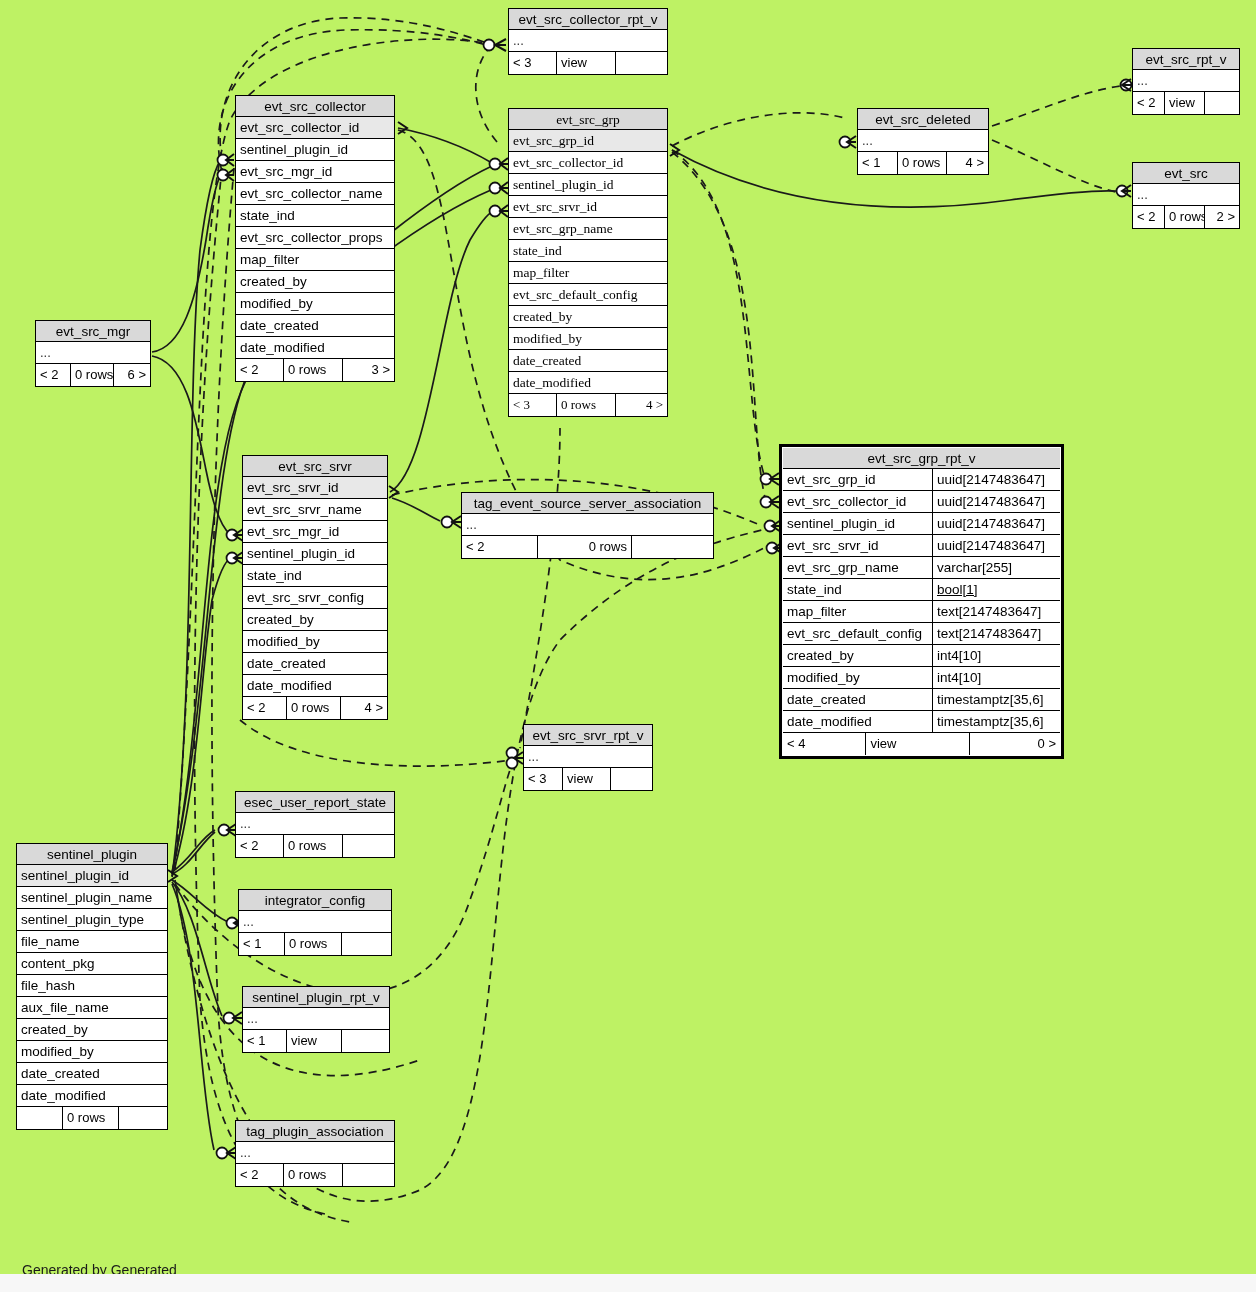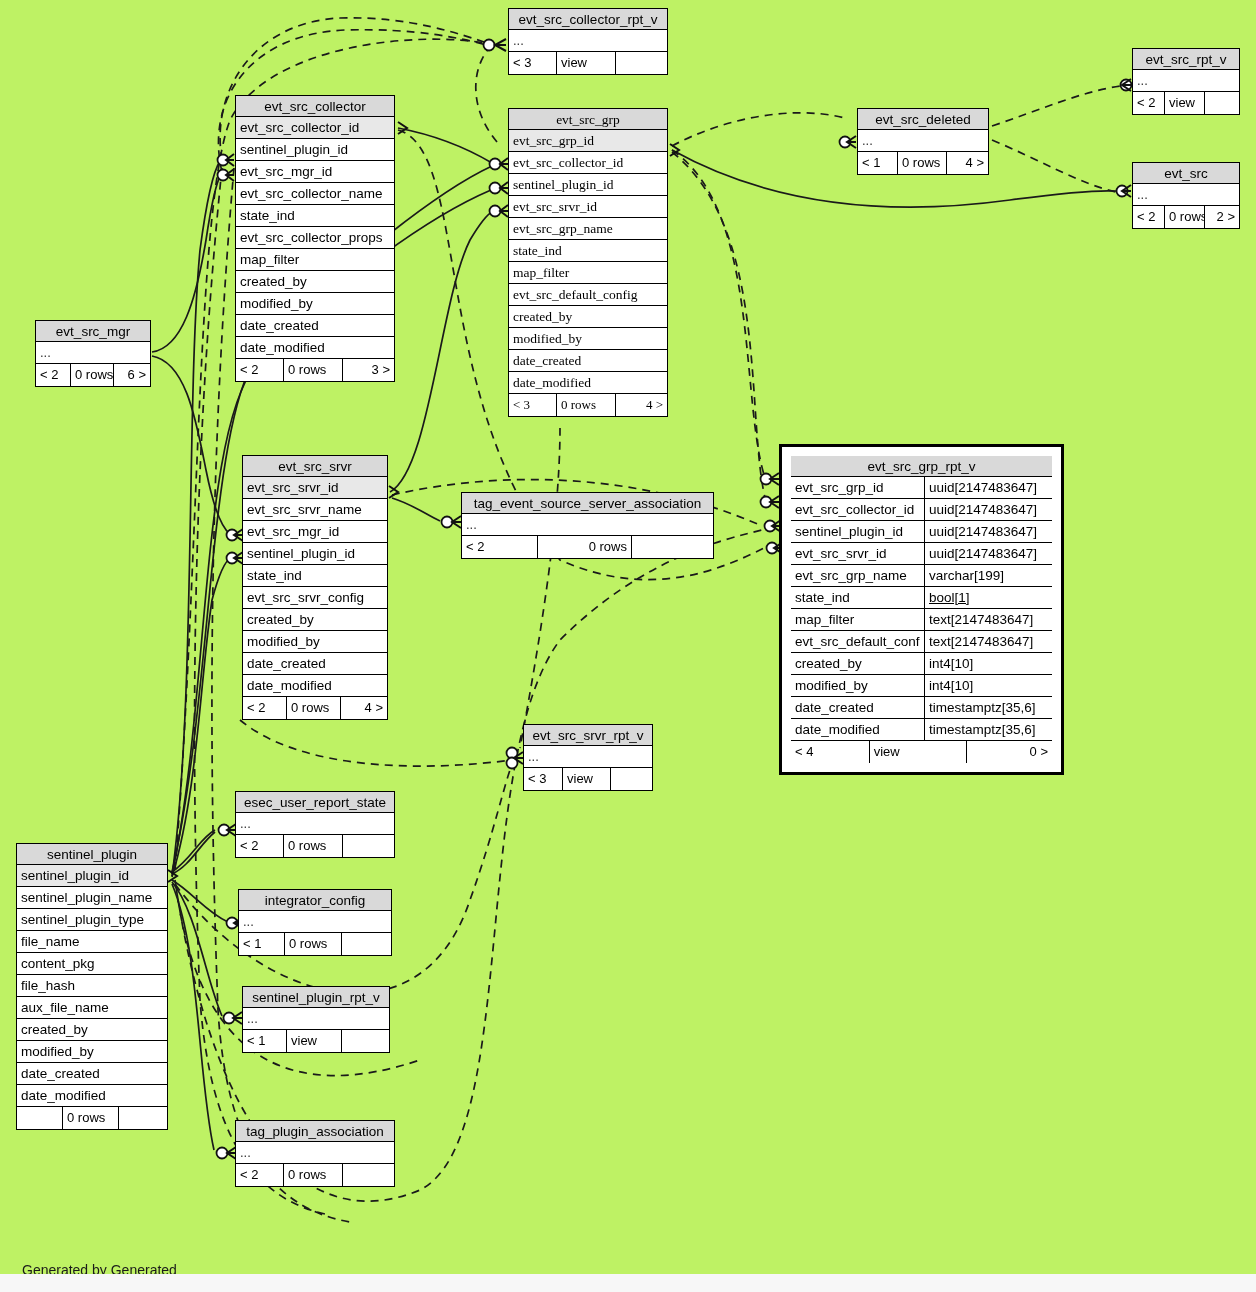--- a/index.html
+++ b/index.html
@@ -31,21 +31,21 @@
     position: absolute;
     background: #ffffff;
     border: 1px solid #000000;
     box-sizing: border-box;
     font-size: 13.5px;
     color: #000000;
     z-index: 5;
   }
   .tbl.focus {
     border: 3px solid #000000;
-    padding: 9px;
+    padding: 1px;
   }
   .tbl .hdr {
     background: #d9d9d9;
     border-bottom: 1px solid #000000;
     text-align: center;
     height: 21px;
     line-height: 21px;
     box-sizing: border-box;
     white-space: nowrap;
     overflow: hidden;
@@ -460,21 +460,21 @@
         <div class="row">
           <span class="cname">sentinel_plugin_id</span>
           <span class="ctype" style="width: 128px;">uuid[2147483647]</span>
         </div>
         <div class="row">
           <span class="cname">evt_src_srvr_id</span>
           <span class="ctype" style="width: 128px;">uuid[2147483647]</span>
         </div>
         <div class="row">
           <span class="cname">evt_src_grp_name</span>
-          <span class="ctype" style="width: 128px;">varchar[199]</span>
+          <span class="ctype" style="width: 128px;">varchar[255]</span>
         </div>
         <div class="row">
           <span class="cname">state_ind</span>
           <span class="ctype" style="width: 128px; text-decoration: underline;">bool[1]</span>
         </div>
         <div class="row">
           <span class="cname">map_filter</span>
           <span class="ctype" style="width: 128px;">text[2147483647]</span>
         </div>
         <div class="row">

